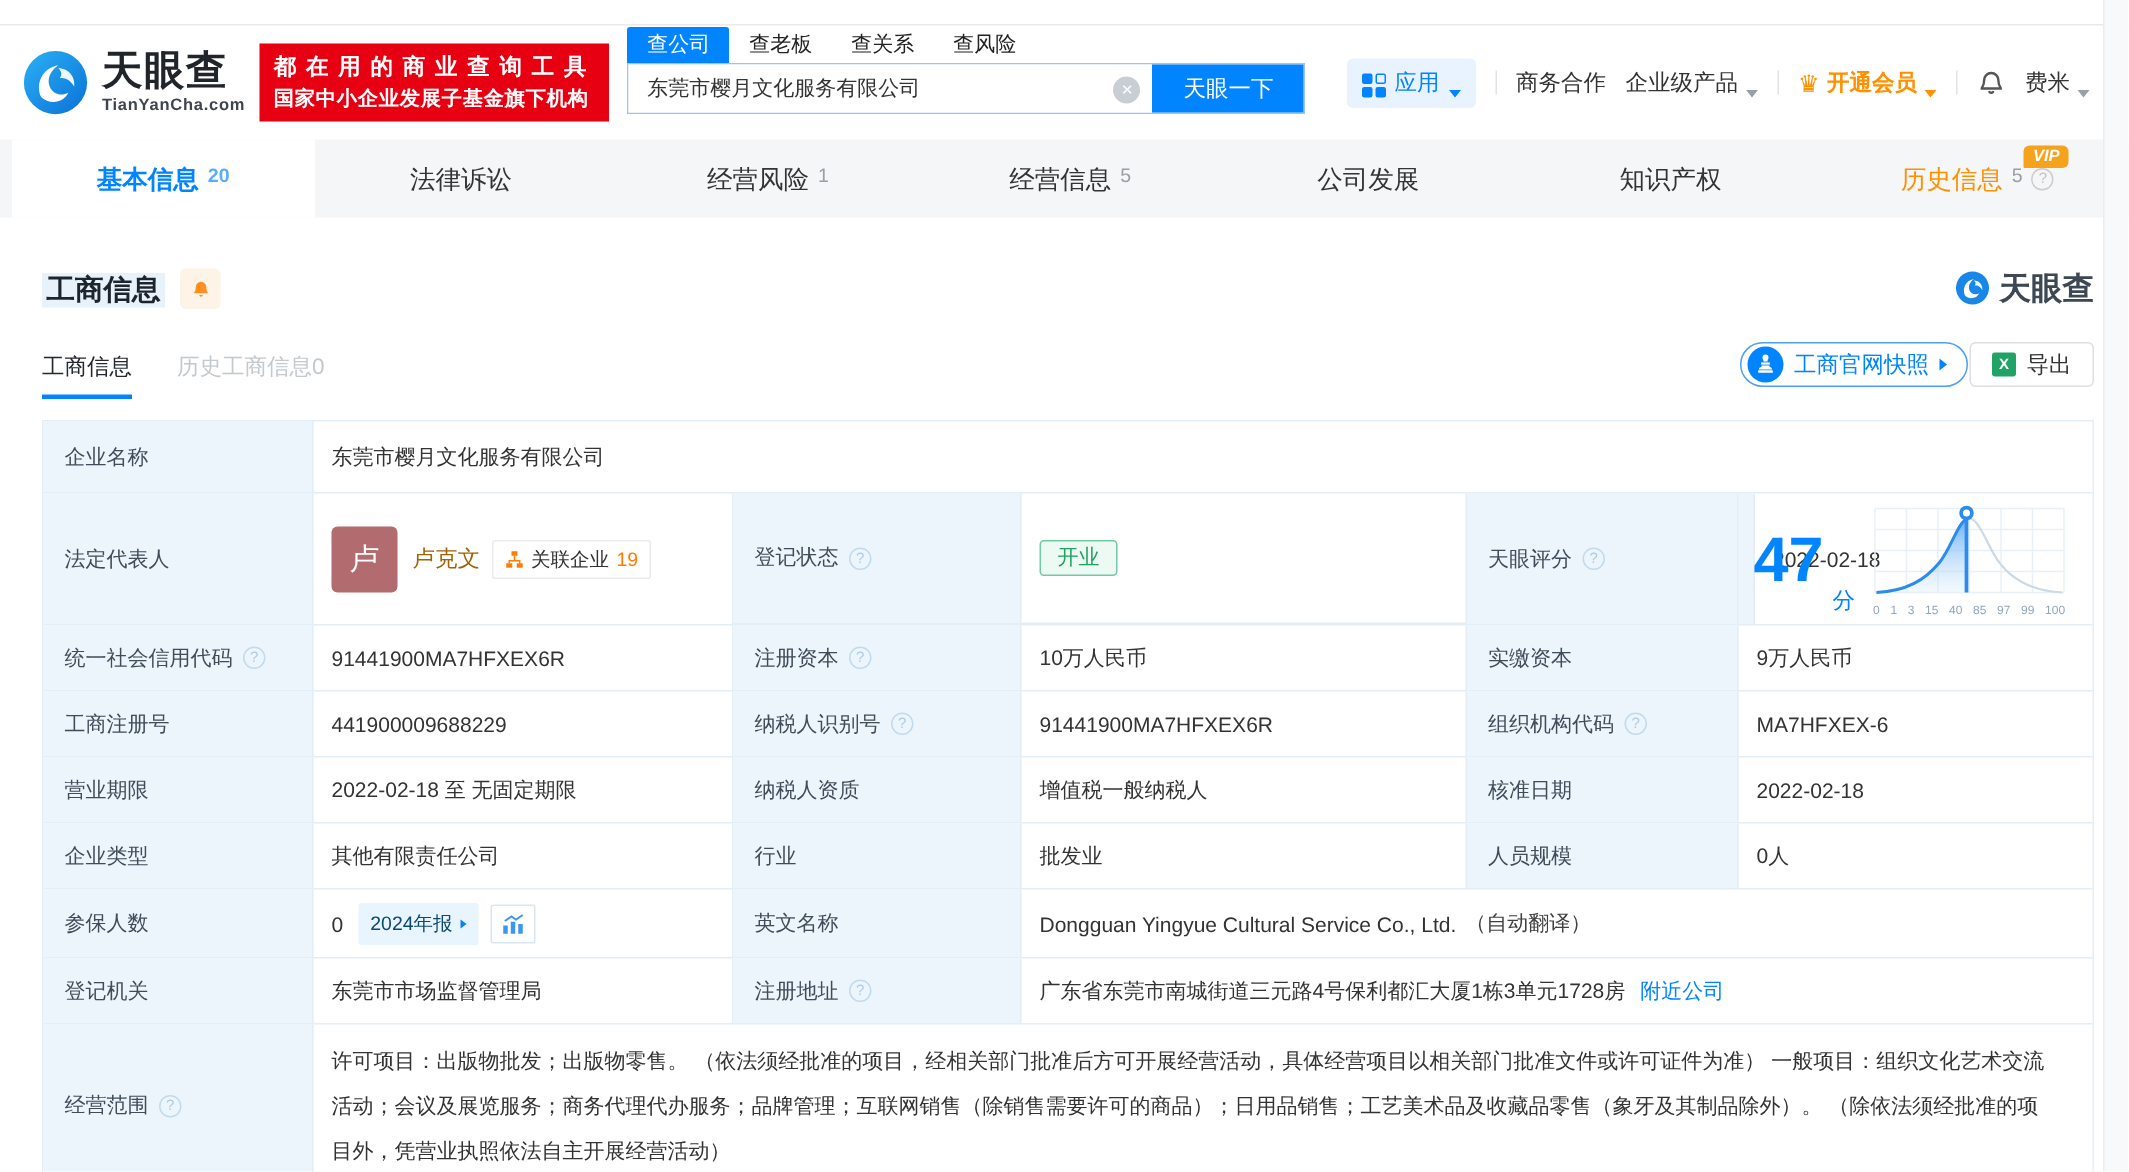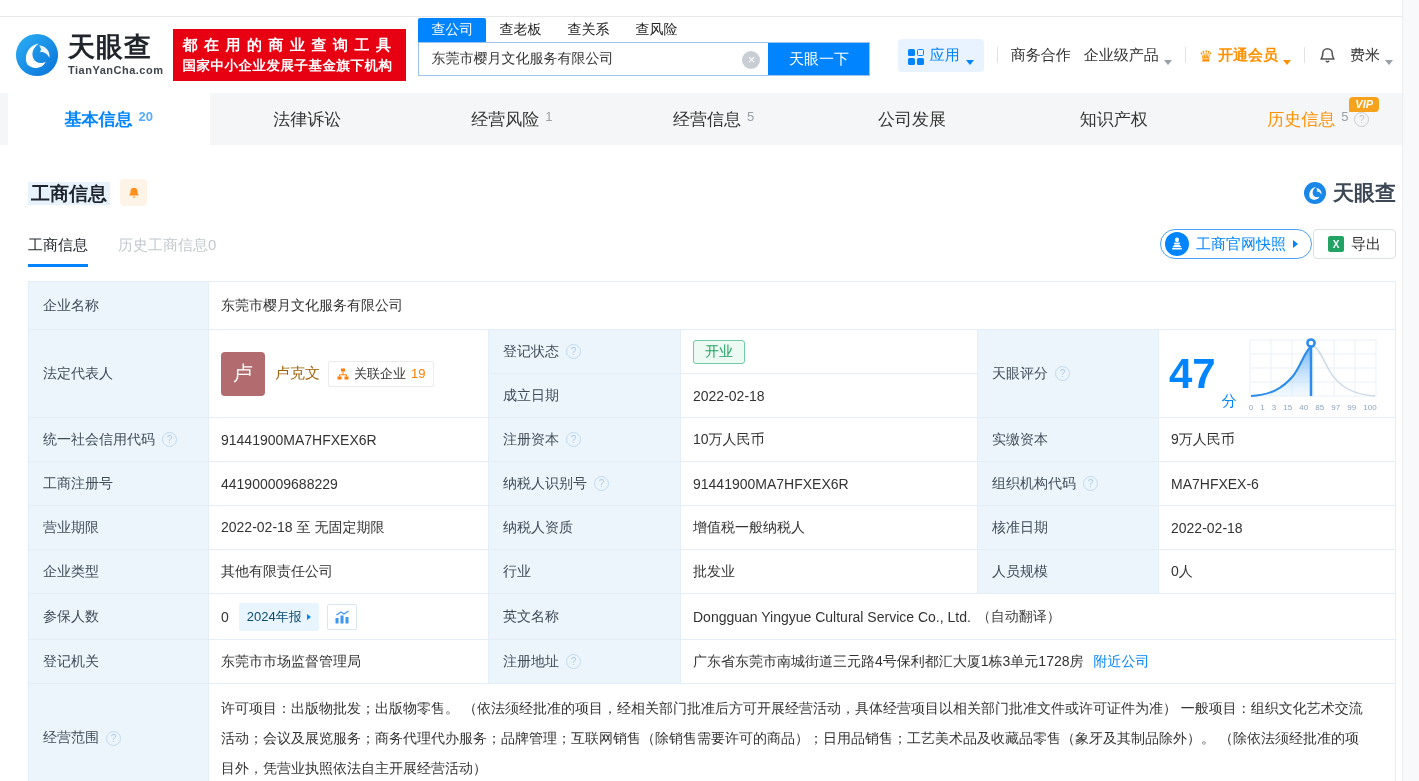--- a/index.html
+++ b/index.html
@@ -69,21 +69,21 @@
 .trow:last-child{border-bottom:none}
 .cell{display:flex;align-items:center;padding:0 12px;border-right:1px solid #e3eef7}
 .cell.nbr{border-right:none}
 .lab{background:#ecf5fc;color:#404c59;padding-left:14px}
 .val{color:#333}
 .w180{width:180px}.w280{width:280px}.w192{width:192px}.w297{width:297px}.w181{width:181px}
 .fill{flex:1}
 .h48{height:48px}.h44{height:44px}.h46{height:46px}.h88{height:88px}
 .q{width:15px;height:15px;border:1px solid #c2daee;border-radius:50%;color:#aecbe6;font-size:10px;display:inline-flex;align-items:center;justify-content:center;margin-left:7px;flex:none;cursor:pointer}
 .q::before{content:"?"}
-.midgroup{width:489px;display:flex;flex-direction:column}
+.midgroup{width:489px;display:flex;flex-direction:row}
 .midrow{display:flex;flex:1}
 .midrow:first-child{border-bottom:1px solid #e3eef7}
 .avatar{width:44px;height:44px;background:#b26b6e;color:#fff;font-size:20px;border-radius:4px;display:flex;align-items:center;justify-content:center;margin-right:10px;cursor:pointer;flex:none}
 .rep-name{color:#a16207;font-size:15px;margin-right:8px;cursor:pointer;text-decoration:none}
 .rel-badge{display:inline-flex;align-items:center;gap:5px;height:26px;border:1px solid #ebebeb;border-radius:2px;padding:0 8px;font-size:13px;color:#333;cursor:pointer;background:#fff}
 .rel-count{color:#ff7d00}
 .status-badge{display:inline-block;padding:2px 11px;border:1px solid #6ecba4;background:#edfaf3;color:#1fa262;border-radius:3px;font-size:14px}
 .score-cell{gap:10px;padding:0 6px 0 10px}
 .score-num{font-size:42px;font-weight:bold;color:#0084ff;line-height:1}
 .score-unit{font-size:15px;color:#0084ff;align-self:flex-end;margin:0 2px 6px -4px}

